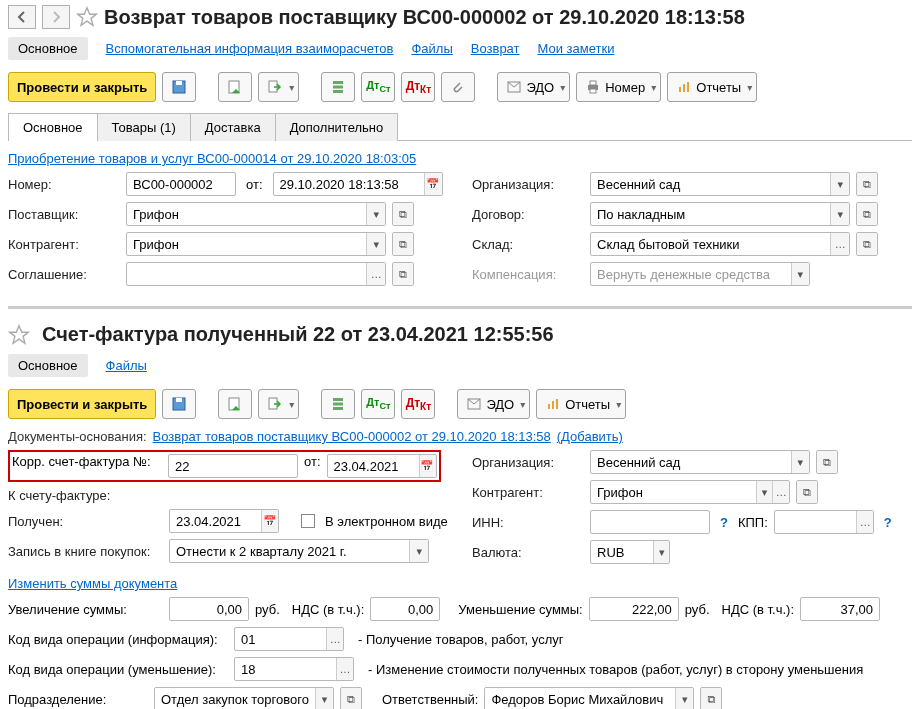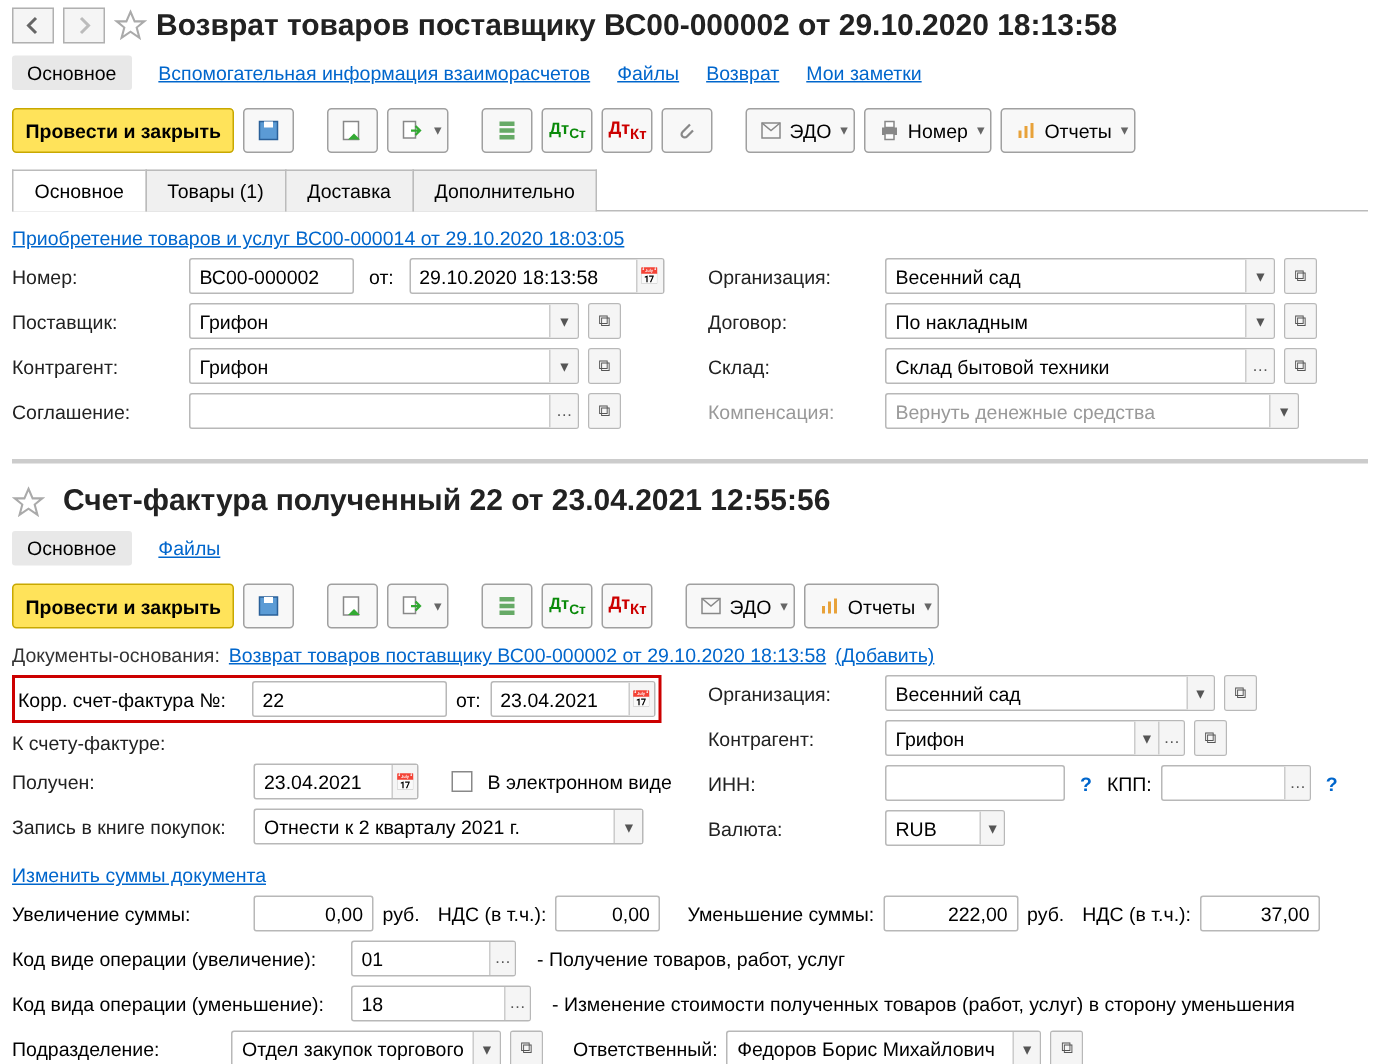--- a/index.html
+++ b/index.html
@@ -27,21 +27,21 @@
   .form-row .label { width: 112px; color: #222; }
   .form-row .label.dim { color: #999; }
   .inputwrap { position: relative; display: inline-flex; align-items: stretch; border: 1px solid #b8b8b8; border-radius: 2px; background: #fff; height: 24px; }
   .inputwrap input { border: none; outline: none; padding: 0 6px; font: inherit; width: 100%; background: transparent; }
   .inputwrap .ibtn { width: 20px; border-left: 1px solid #ccc; display: inline-flex; align-items: center; justify-content: center; cursor: pointer; font-size: 11px; color: #555; background: #f5f5f5; }
   .two-cols { display: flex; gap: 24px; }
   .col { flex: 1; }
   .smalltxt { color: #333; }
   hr.div { border: none; border-top: 3px solid #ccc; margin: 14px 0; }
   .section2 .titlebar { margin-top: 6px; }
-  .redbox { border: 2px solid #c00; padding: 2px 2px; display: inline-flex; align-items: center; gap: 6px; }
+  .redbox { border: 2px solid #c00; padding: 2px 2px; display: inline-flex; align-items: flex-start; gap: 6px; }
   .checkbox { width: 14px; height: 14px; border: 1px solid #888; display: inline-block; vertical-align: middle; margin-right: 4px; }
   .money { text-align: right; }
   .smallgap { height: 6px; }
   .q { color: #06c; font-weight: bold; cursor: pointer; padding: 0 4px; }
   svg.icon { width: 16px; height: 16px; }
   .dc-green { color: #0a8a0a; font-weight: 700; font-size: 11px; }
   .dc-red { color: #c00; font-weight: 700; font-size: 12px; }
   .disabled input { color: #999; }
 </style>
 </head>
@@ -225,21 +225,21 @@
         <span class="inputwrap" style="width:260px">
               <input value="Склад бытовой техники" style="">
               <span class="ibtn">…</span>
             </span>
         <span class="inputwrap" style="width:22px">
               <span class="ibtn" style="border:none;width:100%">⧉</span>
             </span>
       </div>
       <div class="form-row">
         <span class="label dim">Компенсация:</span>
-        <span class="inputwrap disabled" style="width:276px">
+        <span class="inputwrap disabled" style="width:220px">
               <input disabled="" value="Вернуть денежные средства" style="">
               <span class="ibtn">▾</span>
             </span>
       </div>
     </div>
   </div>
 </div>
 
 <hr class="div">
 
@@ -419,21 +419,21 @@
           <input class="money" value="222,00" style="">
         </span>
     <span>руб.</span>
     <span style="margin-left:6px">НДС (в т.ч.):</span>
     <span class="inputwrap" style="width:80px">
           <input class="money" value="37,00" style="">
         </span>
   </div>
 
   <div class="form-row">
-    <span style="width:220px">Код виде операции (увеличение):</span>
+    <span style="width:220px">Код вида операции (информация):</span>
     <span class="inputwrap" style="width:110px">
           <input value="01" style="">
           <span class="ibtn">…</span>
         </span>
     <span style="margin-left:8px">- Получение товаров, работ, услуг</span>
   </div>
 
   <div class="form-row">
     <span style="width:220px">Код вида операции (уменьшение):</span>
     <span class="inputwrap" style="width:120px">

